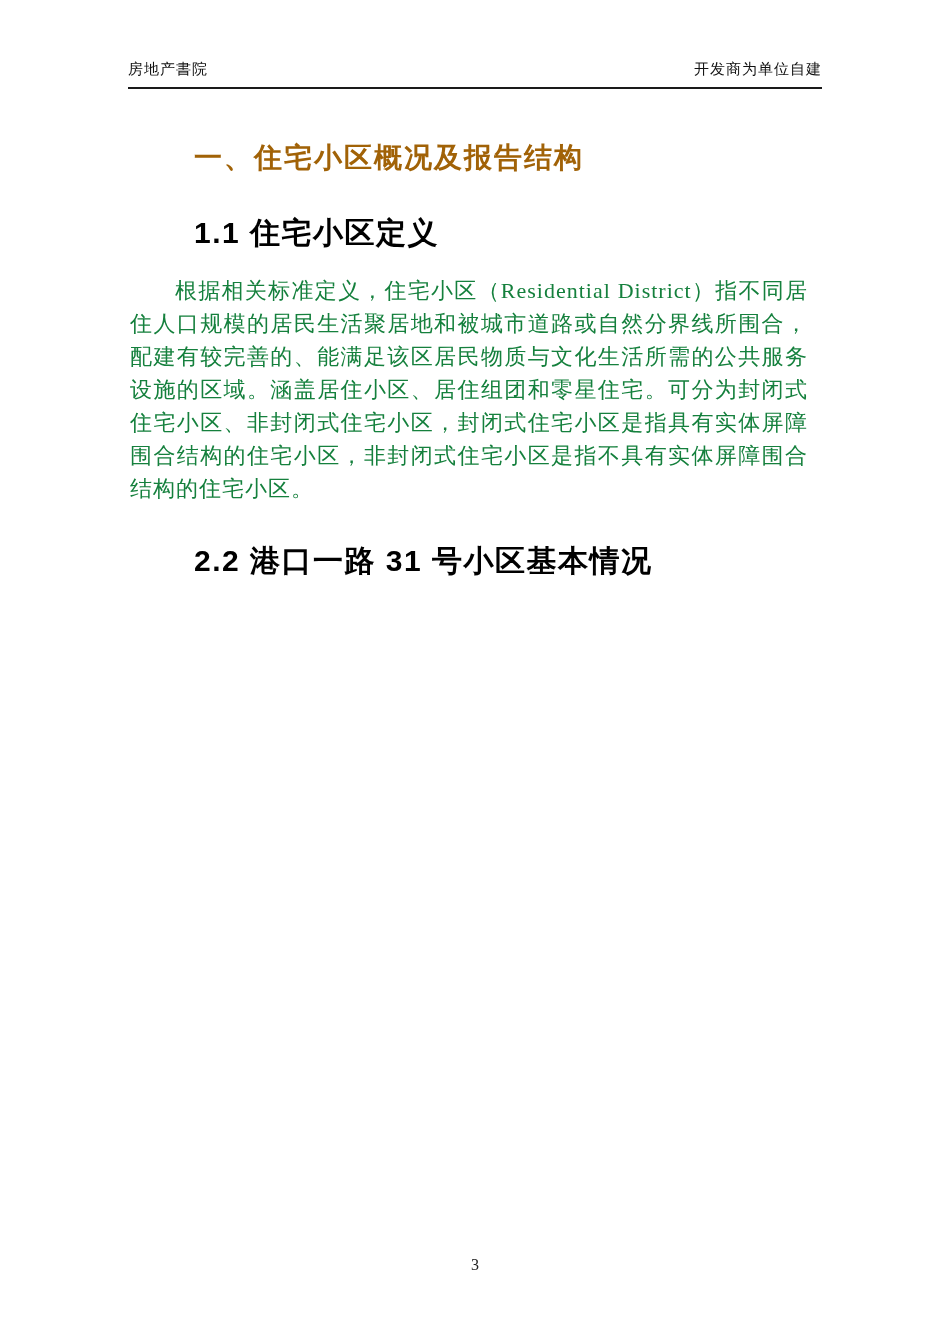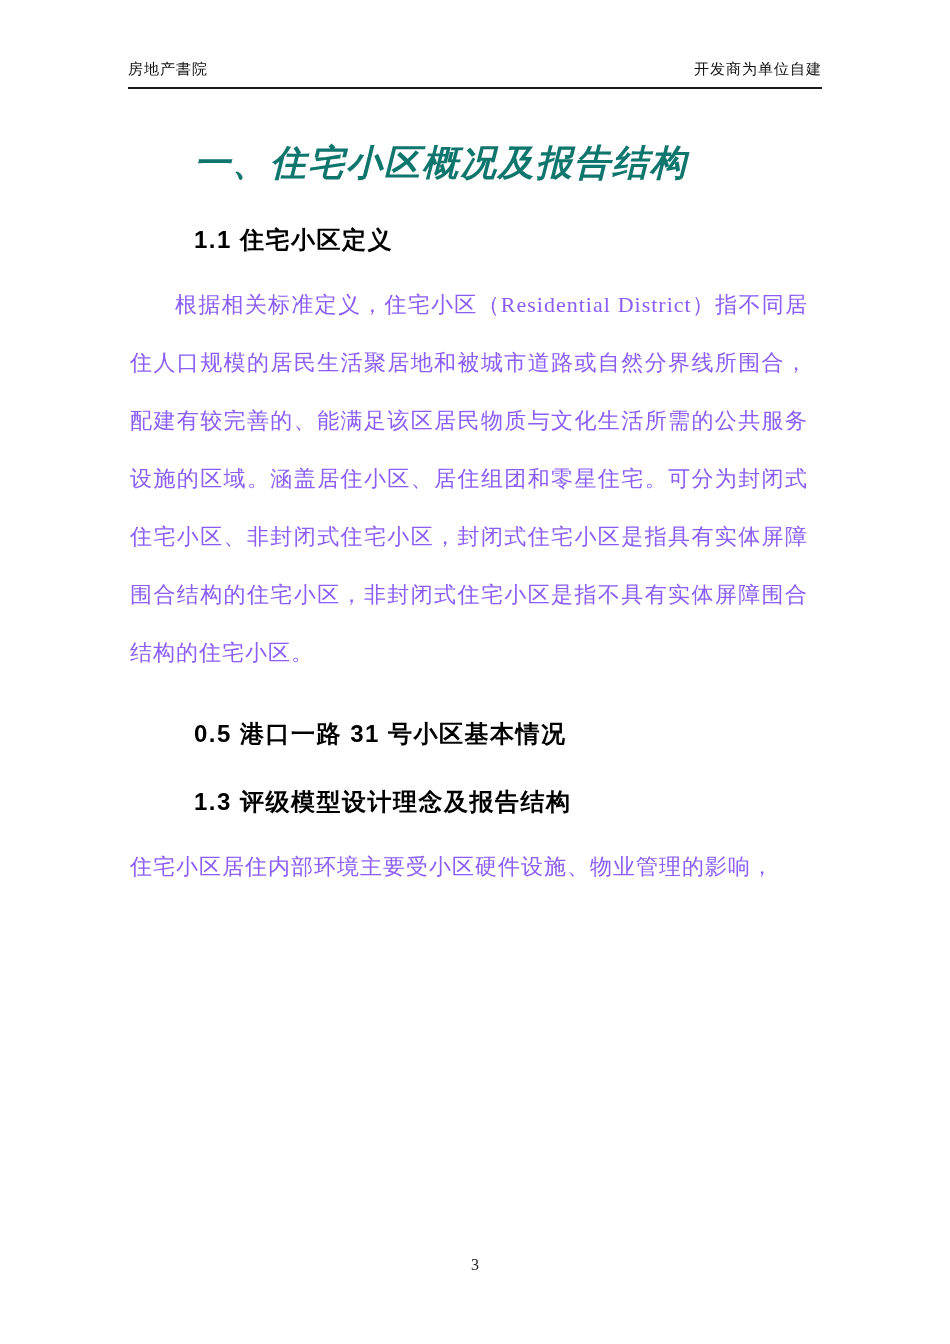--- a/index.html
+++ b/index.html
@@ -29,41 +29,40 @@
     font-size: 15px;
     letter-spacing: 1px;
   }
   .content {
     margin: 0 130px;
   }
   h1.chapter {
     margin: 50px 0 0 64px;
     font-family: "Liberation Sans", "DejaVu Sans", sans-serif;
     font-weight: bold;
-    font-size: 36px;
+    font-size: 28px;
     letter-spacing: 2px;
-    color: #0f766e;
-    font-style: italic;
+    color: #a16207;
   }
   h2.section {
     margin: 36px 0 0 64px;
     font-family: "Liberation Sans", "DejaVu Sans", sans-serif;
     font-weight: bold;
-    font-size: 24px;
+    font-size: 30px;
     letter-spacing: 1.5px;
     color: #000;
   }
   p.body {
     margin: 20px 12px 0 0;
     font-size: 22px;
-    line-height: 58px;
+    line-height: 33px;
     letter-spacing: 1px;
     text-align: justify;
     text-justify: inter-ideograph;
-    color: #8b5cf6;
+    color: #15803d;
   }
   p.body.indent { text-indent: 45px; }
   p.body.noindent { text-indent: 0; text-align: left; }
   .footer {
     position: absolute;
     left: 0;
     right: 0;
     bottom: 70px;
     text-align: center;
     font-size: 16px;
@@ -83,27 +82,23 @@
   <div class="content">
 
     <h1 class="chapter">一、住宅小区概况及报告结构</h1>
 
     <section>
       <h2 class="section">1.1 住宅小区定义</h2>
       <p class="body indent">根据相关标准定义，住宅小区（Residential District）指不同居住人口规模的居民生活聚居地和被城市道路或自然分界线所围合，配建有较完善的、能满足该区居民物质与文化生活所需的公共服务设施的区域。涵盖居住小区、居住组团和零星住宅。可分为封闭式住宅小区、非封闭式住宅小区，封闭式住宅小区是指具有实体屏障围合结构的住宅小区，非封闭式住宅小区是指不具有实体屏障围合结构的住宅小区。</p>
     </section>
 
     <section>
-      <h2 class="section">0.5 港口一路 31 号小区基本情况</h2>
+      <h2 class="section">2.2 港口一路 31 号小区基本情况</h2>
     </section>
 
-    <section>
-      <h2 class="section">1.3 评级模型设计理念及报告结构</h2>
-      <p class="body noindent">住宅小区居住内部环境主要受小区硬件设施、物业管理的影响，</p>
-    </section>
 
   </div>
 
   <div class="footer">
     <span>3</span>
   </div>
 
 </div>
 
 </body></html>

